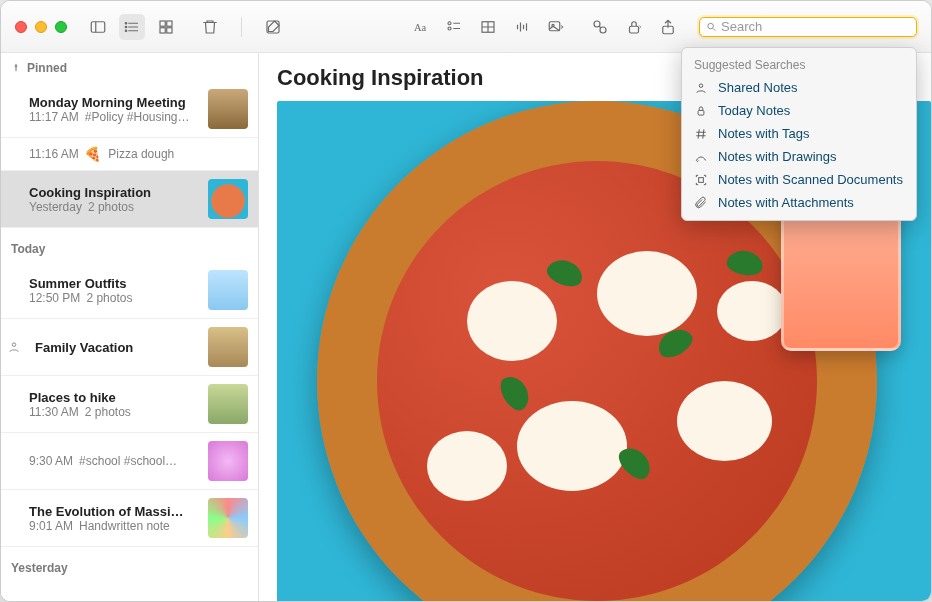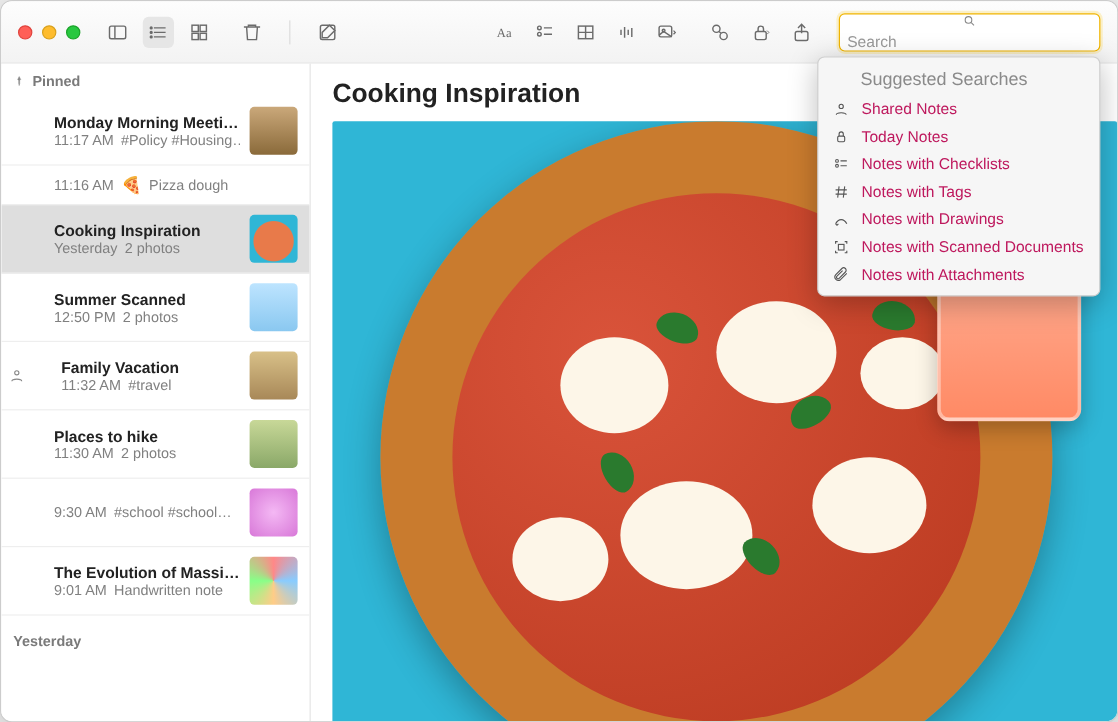--- a/index.html
+++ b/index.html
@@ -10,51 +10,51 @@
 .traffic span { width: 12px; height: 12px; border-radius: 50%; display: inline-block; }
 .tl-close { background: #ff5f57; border: 0.5px solid #e0443e; }
 .tl-min { background: #febc2e; border: 0.5px solid #d9a11d; }
 .tl-max { background: #28c840; border: 0.5px solid #1ba42a; }
 .tb-btn { width: 26px; height: 26px; display: flex; align-items: center; justify-content: center; color: #6b6b6b; cursor: pointer; border-radius: 4px; }
 .tb-btn svg { width: 18px; height: 18px; fill: none; stroke: #6b6b6b; stroke-width: 1.6; }
 .tb-group { display: flex; gap: 8px; align-items: center; }
 .tb-divider { width: 1px; height: 20px; background: #dcdcdc; }
 .spacer { flex: 1; }
 .search-wrap { position: relative; }
-.search-box { width: 218px; height: 32px; border: 1px solid #f0b400; border-radius: 5px; background: #fff; display: flex; align-items: center; padding: 0 6px; gap: 4px; box-shadow: 0 0 0 2px rgba(255,200,0,0.2); flex-direction: column; }
+.search-box { width: 218px; height: 20px; border: 1px solid #f0b400; border-radius: 5px; background: #fff; display: flex; align-items: center; padding: 0 6px; gap: 4px; box-shadow: 0 0 0 2px rgba(255,200,0,0.2); }
 .search-box svg { width: 12px; height: 12px; stroke: #888; fill: none; stroke-width: 2; }
 .search-box input { border: none; outline: none; font-size: 13px; width: 100%; color: #333; background: transparent; }
 .search-box input::placeholder { color: #9a9a9a; }
 .content { flex: 1; display: flex; overflow: hidden; }
 .sidebar { width: 258px; border-right: 1px solid #e1e1e1; background: #fff; overflow-y: auto; font-size: 13px; }
 .sec-header { display: flex; align-items: center; gap: 6px; padding: 8px 10px 6px; color: #7a7a7a; font-weight: 600; font-size: 12px; }
 .sec-header svg { width: 10px; height: 10px; stroke: #8a8a8a; fill: #8a8a8a; }
 .note-item { display: flex; align-items: center; padding: 8px 10px 8px 28px; gap: 8px; border-bottom: 1px solid #eee; cursor: pointer; }
 .note-item.selected { background: #dedede; }
-.note-text { flex: 1; min-width: 0; margin-left: 16px; }
+.note-text { flex: 1; min-width: 0; }
 .note-title { font-weight: 600; color: #222; white-space: nowrap; overflow: hidden; text-overflow: ellipsis; font-size: 13px; }
 .note-sub { color: #808080; font-size: 12px; white-space: nowrap; overflow: hidden; text-overflow: ellipsis; display: flex; gap: 6px; align-items: center; }
 .thumb { width: 40px; height: 40px; border-radius: 4px; background: #c8d8e8; flex-shrink: 0; }
 .share-icon { width: 14px; height: 14px; margin-left: -22px; margin-right: 6px; flex-shrink: 0; }
 .main { flex: 1; background: #fff; overflow: hidden; position: relative; }
 .note-heading { font-size: 22px; font-weight: 700; color: #222; padding: 12px 18px 10px; }
 .hero { margin: 0 0 0 18px; height: 520px; background: #2fb6d6; border-radius: 2px; position: relative; overflow: hidden; }
 .pizza { position: absolute; left: 40px; bottom: -40px; width: 560px; height: 560px; border-radius: 50%; background: radial-gradient(circle at 50% 50%, #f5d9a8 0 44%, #e2a85c 44% 48%, #c97b2e 48% 50%); box-shadow: 0 10px 30px rgba(0,0,0,0.3); }
 .pizza::before { content: ""; position: absolute; inset: 60px; border-radius: 50%; background: radial-gradient(circle at 30% 30%, #d9533a, #b8381e); }
 .cheese { position: absolute; background: #fdf6e8; border-radius: 50%; }
 .basil { position: absolute; width: 36px; height: 24px; background: #2a7a2e; border-radius: 50% 50% 50% 50% / 60% 60% 40% 40%; transform: rotate(20deg); }
 .drink { position: absolute; right: 20px; top: 30px; width: 150px; height: 220px; }
 .glass { width: 120px; height: 160px; border-radius: 60px 60px 10px 10px / 20px 20px 10px 10px; background: linear-gradient(#ffb39a,#ff8a65); border: 3px solid rgba(255,255,255,0.4); position: absolute; bottom: 0; right: 10px; box-shadow: 0 6px 18px rgba(0,0,0,0.25); }
 .rosemary { position: absolute; right: 40px; top: -10px; width: 4px; height: 90px; background: #4a6b2a; transform: rotate(10deg); }
 .rosemary::before, .rosemary::after { content: ""; position: absolute; width: 32px; height: 8px; background: radial-gradient(#5a8a3a,#3a5a1a); border-radius: 50%; }
 .rosemary::before { top: 8px; left: -14px; transform: rotate(-30deg); }
 .rosemary::after { top: 24px; left: -12px; transform: rotate(-20deg); }
 .dropdown { position: absolute; top: 46px; right: 14px; width: 236px; background: #f6f6f6; border: 1px solid #cfcfcf; border-radius: 6px; box-shadow: 0 6px 24px rgba(0,0,0,0.25); z-index: 50; padding: 6px 0; }
-.dd-header { font-size: 15px; color: #8a8a8a; padding: 4px 12px 4px; margin-left: 23px; }
-.dd-item { display: flex; align-items: center; gap: 10px; padding: 4px 12px; font-size: 13px; color: #be185d; cursor: pointer; }
+.dd-header { font-size: 12px; color: #8a8a8a; padding: 4px 12px 4px; }
+.dd-item { display: flex; align-items: center; gap: 10px; padding: 4px 12px; font-size: 13px; color: #0c4a6e; cursor: pointer; }
 .dd-item svg { width: 14px; height: 14px; stroke: #555; fill: none; stroke-width: 1.6; flex-shrink: 0; }
 .mini-emoji { font-size: 14px; }
 </style>
 </head>
 <body>
 
 <div class="window">
 
   <div class="toolbar">
     <div class="traffic">
@@ -184,29 +184,20 @@
       </div>
     <div class="dd-item">
         <svg viewBox="0 0 24 24">
           <rect x="7" y="11" width="10" height="8" rx="2"></rect>
           <path d="M9 11V8a3 3 0 016 0v3"></path>
         </svg>
         <span>Today Notes</span>
       </div>
     <div class="dd-item">
         <svg viewBox="0 0 24 24">
-          <circle cx="6" cy="7" r="2"></circle>
-          <line x1="11" y1="7" x2="20" y2="7"></line>
-          <circle cx="6" cy="14" r="2"></circle>
-          <line x1="11" y1="14" x2="20" y2="14"></line>
-        </svg>
-        <span>Notes with Checklists</span>
-      </div>
-    <div class="dd-item">
-        <svg viewBox="0 0 24 24">
           <line x1="9" y1="4" x2="7" y2="20"></line>
           <line x1="17" y1="4" x2="15" y2="20"></line>
           <line x1="4" y1="9" x2="20" y2="9"></line>
           <line x1="4" y1="15" x2="20" y2="15"></line>
         </svg>
         <span>Notes with Tags</span>
       </div>
     <div class="dd-item">
         <svg viewBox="0 0 24 24">
           <path d="M4 18c4-8 12-8 16 0"></path>
@@ -264,43 +255,42 @@
         <div class="note-text">
           <div class="note-title">Cooking Inspiration</div>
           <div class="note-sub">
               <span>Yesterday</span>
               <span>2 photos</span>
             </div>
         </div>
         <div class="thumb" style="background:radial-gradient(circle at 50% 55%, #e87a4a 0 55%, #2fb6d6 58%);"></div>
       </div>
 
-
-      <div class="note-item">
-        <div class="note-text">
-          <div class="note-title">Summer Scanned</div>
+      <div class="sec-header" style="padding-top:14px;">
+        <span>Today</span>
+      </div>
+
+      <div class="note-item">
+        <div class="note-text">
+          <div class="note-title">Summer Outfits</div>
           <div class="note-sub">
               <span>12:50 PM</span>
               <span>2 photos</span>
             </div>
         </div>
         <div class="thumb" style="background:linear-gradient(#bde4ff,#8ac8f0);"></div>
       </div>
 
       <div class="note-item">
         <svg class="share-icon" viewBox="0 0 24 24" fill="none" stroke="#888" stroke-width="1.6">
             <circle cx="12" cy="8" r="3"></circle>
             <path d="M5 20c0-4 14-4 14 0"></path>
           </svg>
         <div class="note-text">
           <div class="note-title">Family Vacation</div>
-          <div class="note-sub">
-              <span>11:32 AM</span>
-              <span>#travel</span>
-            </div>
         </div>
         <div class="thumb" style="background:linear-gradient(#d8c088,#a88858);"></div>
       </div>
 
       <div class="note-item">
         <div class="note-text">
           <div class="note-title">Places to hike</div>
           <div class="note-sub">
               <span>11:30 AM</span>
               <span>2 photos</span>

